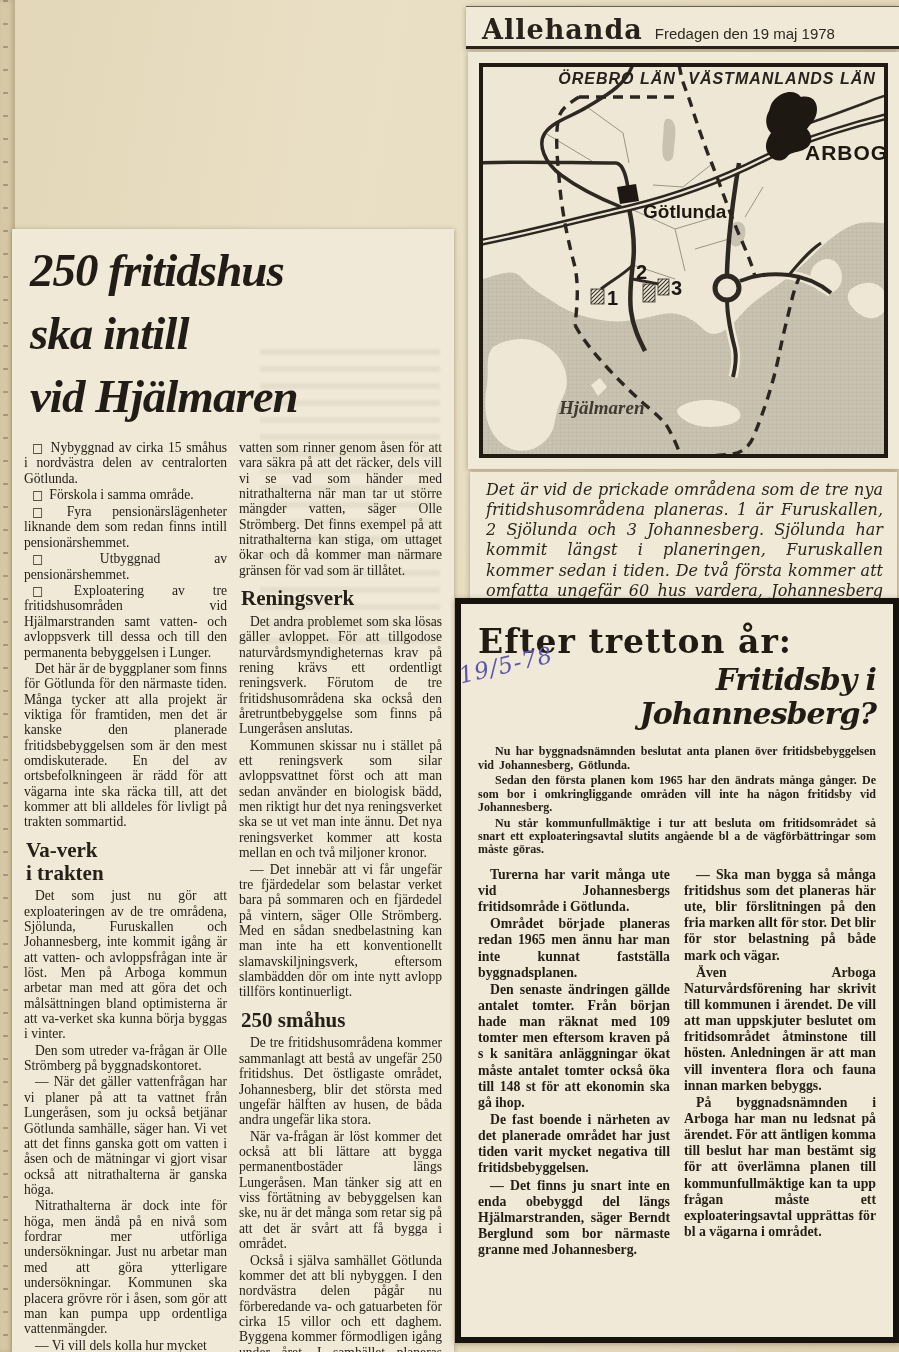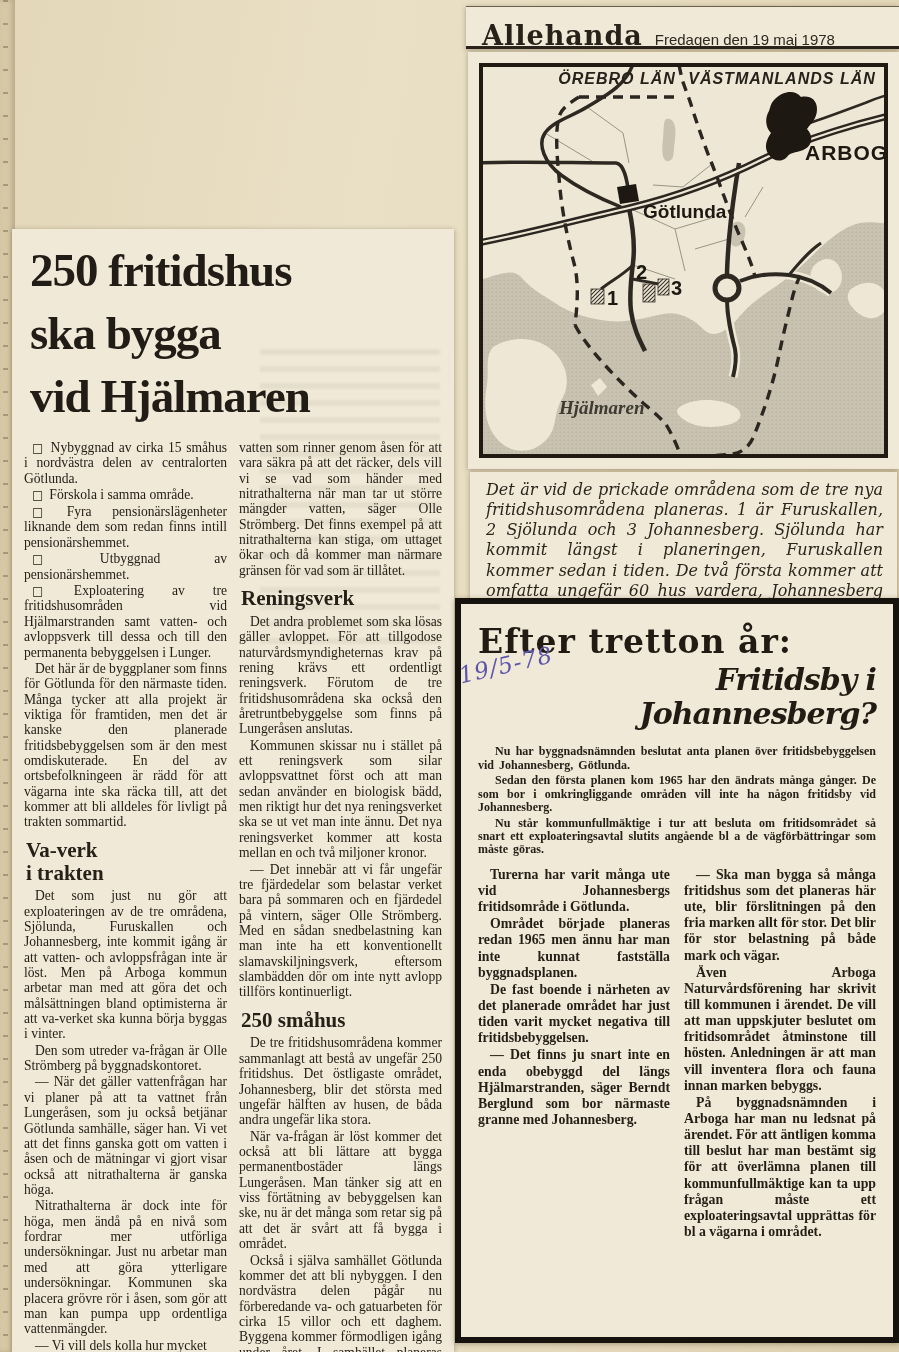--- a/index.html
+++ b/index.html
@@ -10,21 +10,21 @@
   }
   
   .edge-strip{position:absolute;left:0;top:0;width:15px;height:100%;
     background:#d6c8a5;box-shadow:inset -3px 0 4px rgba(60,45,20,.18);}
   .edge-strip:after{content:"";position:absolute;left:3px;top:0;width:5px;height:100%;
     background:repeating-linear-gradient(180deg,rgba(75,65,45,.35) 0 2px,transparent 2px 23px);}
   .clip{position:absolute;background:#f0e9d7;box-shadow:0 1px 5px rgba(70,52,25,.4);}
 
   
   .masthead{left:466px;top:6px;width:433px;height:43px;display:flex;align-items:baseline;
-    gap:12px;padding:13px 10px 0 16px;box-sizing:border-box;
+    gap:12px;padding:7px 10px 0 16px;box-sizing:border-box;
     border-top:1px solid #6a5f4d;border-bottom:3px solid #2a241c;}
   .logo{font-family:"DejaVu Serif",serif;font-weight:bold;font-size:27px;letter-spacing:1px;color:#27211a;}
   .mdate{font-family:"Liberation Sans",sans-serif;font-size:15px;color:#2e2820;}
 
   
   .map-clip{left:468px;top:52px;width:431px;height:417px;padding:11px;box-sizing:border-box;}
   .map-frame{width:100%;height:100%;border:4px solid #201a13;box-sizing:border-box;overflow:hidden;background:#eee7d5;}
   .map-frame svg{display:block;}
   .mlabel{font-family:"Liberation Sans",sans-serif;font-weight:bold;font-style:italic;
     font-size:16px;letter-spacing:1px;fill:#26211a;}
@@ -33,21 +33,21 @@
   .mlake-label{font-family:"Liberation Serif",serif;font-weight:bold;font-style:italic;font-size:19px;fill:#3e3931;}
 
   
   .caption-clip{left:470px;top:472px;width:427px;padding:8px 14px 12px 16px;box-sizing:border-box;}
   .caption{font-family:"DejaVu Serif",serif;font-style:italic;font-size:16px;line-height:1.26;text-align:justify;color:#2b251d;}
 
   
   .left-clip{left:12px;top:229px;width:442px;height:1123px;box-sizing:border-box;padding:6px 8px;}
   .ghost{position:absolute;right:14px;top:120px;width:180px;height:300px;opacity:.5;filter:blur(1px);
     background:repeating-linear-gradient(180deg,rgba(105,93,74,.16) 0 6px,transparent 6px 17px);}
-  .hl1{position:relative;font-family:"Liberation Serif",serif;font-weight:bold;
+  .hl1{position:relative;font-family:"Liberation Serif",serif;font-weight:bold;font-style:italic;
     font-size:47px;line-height:1.34;letter-spacing:-1px;color:#211c16;padding:4px 0 6px 10px;}
   .cols{display:flex;gap:12px;padding:6px 4px 0 4px;}
   .col{flex:1;font-size:13.6px;line-height:1.13;text-align:justify;}
   .col p{margin:0 0 1px 0;text-indent:11px;}
   .col p.noindent{text-indent:0;}
   .col p.bullet{text-indent:0;padding-left:0;}
   .bullet .sq{font-family:"DejaVu Sans",sans-serif;font-size:12px;padding:0 6px 0 8px;}
   .subhead{font-weight:bold;font-size:21px;line-height:1.08;margin:9px 0 4px 2px;}
 
   
@@ -175,21 +175,21 @@
   </div>
 
   <div class="clip caption-clip">
     <div class="caption">Det är vid de prickade områdena som de tre nya fritidshusområdena planeras. 1 är Furuskallen, 2 Sjölunda och 3 Johannesberg. Sjölunda har kommit längst i planeringen, Furuskallen kommer sedan i tiden. De två första kommer att omfatta ungefär 60 hus vardera, Johannesberg dubbelt så många.</div>
   </div>
 
   <div class="clip left-clip">
     <div class="ghost"></div>
     <div class="hl1">
       <div>250 fritidshus</div>
-      <div>ska bygga</div>
+      <div>ska intill</div>
       <div>vid Hjälmaren</div>
     </div>
     <div class="cols">
       <div class="col">
         <p class="bullet"><span class="sq">□</span><span>Nybyggnad av cirka 15 småhus i nordvästra delen av centralorten Götlunda.</span></p>
         <p class="bullet"><span class="sq">□</span><span>Förskola i samma område.</span></p>
         <p class="bullet"><span class="sq">□</span><span>Fyra pensionärslägenheter liknande dem som redan finns intill pensionärshemmet.</span></p>
         <p class="bullet"><span class="sq">□</span><span>Utbyggnad av pensionärshemmet.</span></p>
         <p class="bullet"><span class="sq">□</span><span>Exploatering av tre fritidshusområden vid Hjälmarstranden samt vatten- och avloppsverk till dessa och till den permanenta bebyggelsen i Lunger.</span></p>
         <p>Det här är de byggplaner som finns för Götlunda för den närmaste tiden. Många tycker att alla projekt är viktiga för framtiden, men det är kanske den planerade fritidsbebyggelsen som är den mest omdiskuterade. En del av ortsbefolkningeen är rädd för att vägarna inte ska räcka till, att det kommer att bli alldeles för livligt på trakten sommartid.</p>
@@ -225,20 +225,21 @@
     </div>
     <div class="lead">
       <p>Nu har byggnadsnämnden beslutat anta planen över fritidsbebyggelsen vid Johannesberg, Götlunda.</p>
       <p>Sedan den första planen kom 1965 har den ändrats många gånger. De som bor i omkringliggande områden vill inte ha någon fritidsby vid Johannesberg.</p>
       <p>Nu står kommunfullmäktige i tur att besluta om fritidsområdet så snart ett exploateringsavtal slutits angående bl a de vägförbättringar som måste göras.</p>
     </div>
     <div class="cols2">
       <div class="col2c">
         <p>Turerna har varit många ute vid Johannesbergs fritidsområde i Götlunda.</p>
         <p>Området började planeras redan 1965 men ännu har man inte kunnat fastställa byggnadsplanen.</p>
+        <p>Den senaste ändringen gällde antalet tomter. Från början hade man räknat med 109 tomter men eftersom kraven på s k sanitära anläggningar ökat måste antalet tomter också öka till 148 st för att ekonomin ska gå ihop.</p>
         <p>De fast boende i närheten av det planerade området har just tiden varit mycket negativa till fritidsbebyggelsen.</p>
         <p>— Det finns ju snart inte en enda obebyggd del längs Hjälmarstranden, säger Berndt Berglund som bor närmaste granne med Johannesberg.</p>
       </div>
       <div class="col2c">
         <p>— Ska man bygga så många fritidshus som det planeras här ute, blir förslitningen på den fria marken allt för stor. Det blir för stor belastning på både mark och vägar.</p>
         <p>Även Arboga Naturvårdsförening har skrivit till kommunen i ärendet. De vill att man uppskjuter beslutet om fritidsområdet åtminstone till hösten. Anledningen är att man vill inventera flora och fauna innan marken bebyggs.</p>
         <p>På byggnadsnämnden i Arboga har man nu ledsnat på ärendet. För att äntligen komma till beslut har man bestämt sig för att överlämna planen till kommunfullmäktige kan ta upp frågan måste ett exploateringsavtal upprättas för bl a vägarna i området.</p>
       </div>
     </div>
   </div>

